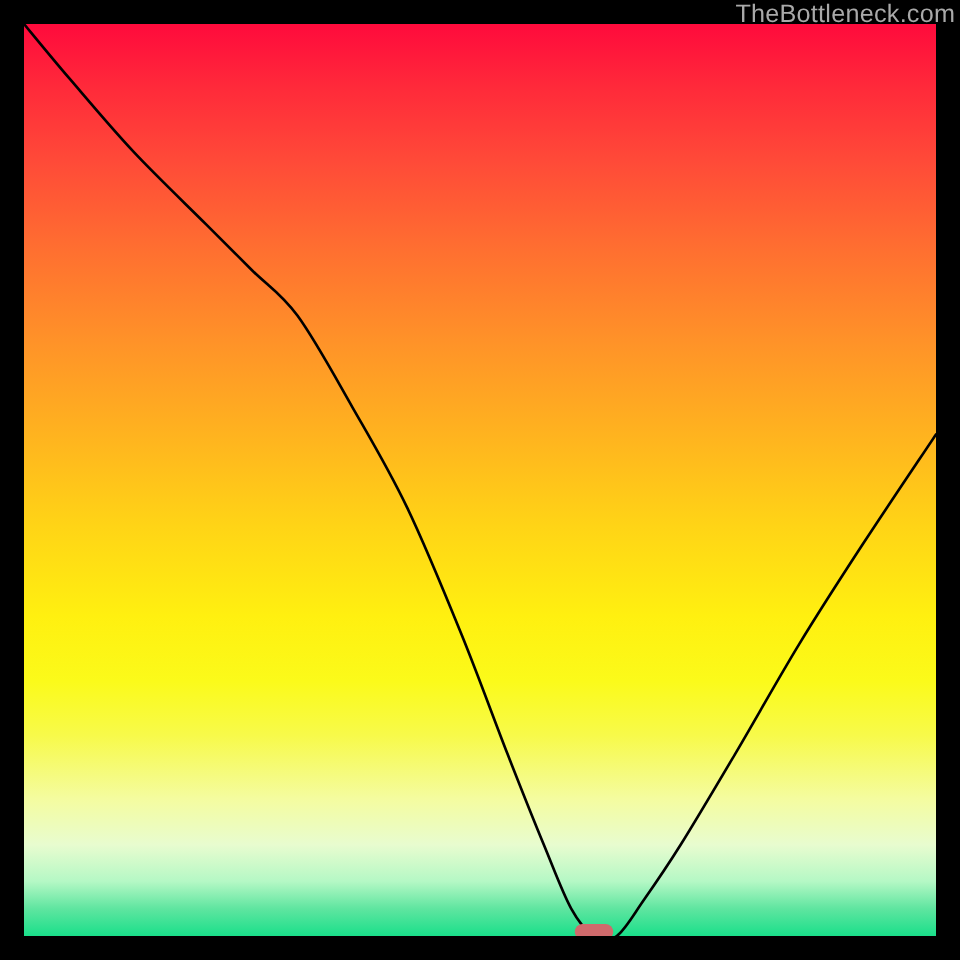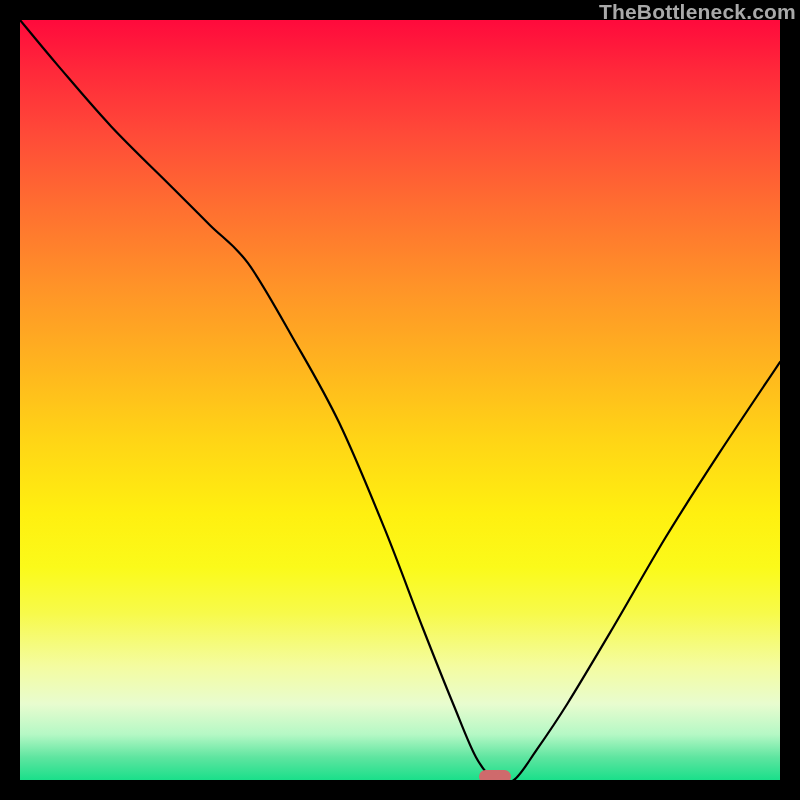--- a/index.html
+++ b/index.html
@@ -66,21 +66,21 @@
     height: 13px;
     border-radius: 7px;
     background: #cf6a6c;
   }
   .watermark {
     position: absolute;
     top: 0px;
     right: 4px;
     color: #a9a9a9;
     font-size: 21px;
-    font-weight: 700;
+    font-weight: 400;
     letter-spacing: 0.2px;
   }
 </style>
 </head>
 <body>
 
 <div class="frame">
   <div class="watermark">TheBottleneck.com</div>
 
   <div class="plot-area">

